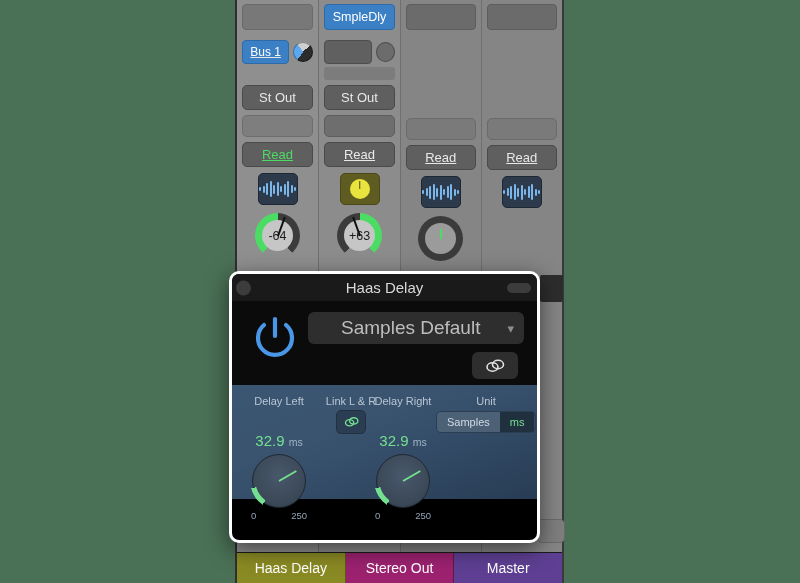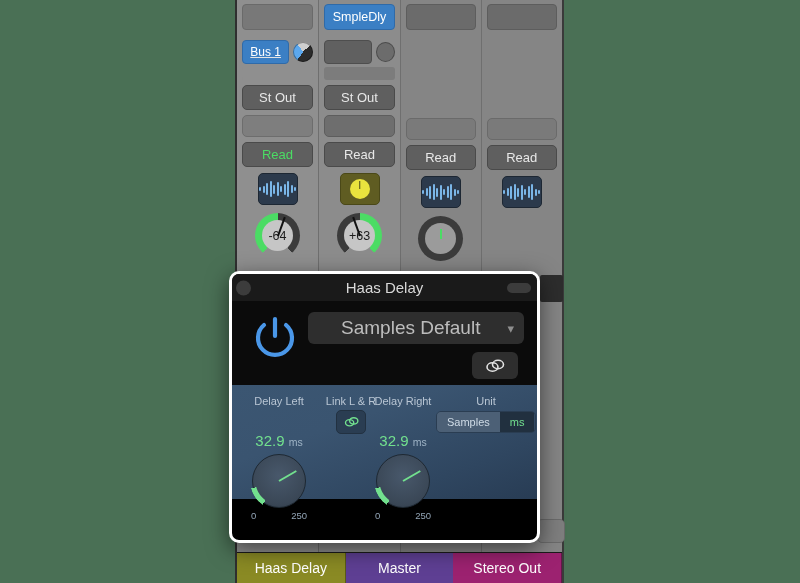--- a/index.html
+++ b/index.html
@@ -79,21 +79,21 @@
   }
   .subslot.light{background:#8f8f8f;}
   .btn{
     height:25px;border-radius:5px;background:#5f5f5f;
     border:1px solid #4a4a4a;
     display:flex;align-items:center;justify-content:center;
     font-size:13px;color:#e8e8e8;margin-bottom:5px;
     box-sizing:border-box;
   }
   .btn.flat{background:#7e7e7e;border-color:#6d6d6d;height:22px;}
-  .btn.read{font-size:13px;}
+  .btn.read{font-size:13px;text-decoration:underline;}
   .btn.read.active{color:#4bdc64;}
   .spacer6{height:6px;}
 
   .iconbtn{
     width:40px;height:32px;border-radius:5px;
     background:#2c3a4c;border:1px solid #1d2733;
     margin:6px auto 0 auto;
     display:flex;align-items:center;justify-content:center;
     box-sizing:border-box;
   }
@@ -351,22 +351,22 @@
         </div>
       </div>
     </div>
   </div>
 
   <div style="position:absolute;left:303px;top:275px;width:23px;height:27px;background:#2d2d2d;border-radius:2px;"></div>
   <div style="position:absolute;left:300px;top:519px;width:26px;height:22px;background:#7e7e7e;border:1px solid #6a6a6a;border-radius:5px;"></div>
 
   <div class="tabs">
     <div class="tab" style="background:#8a8a24">Haas Delay</div>
+    <div class="tab" style="background:#9c2270">Stereo Out</div>
     <div class="tab" style="background:#5e3f93;border-right:none">Master</div>
-    <div class="tab" style="background:#9c2270">Stereo Out</div>
   </div>
 </div>
 
 <div id="plugin">
 
   <div class="pl-title">
     <div class="pl-dot"></div>
     <span>Haas Delay</span>
     <div class="pl-pill"></div>
   </div>

